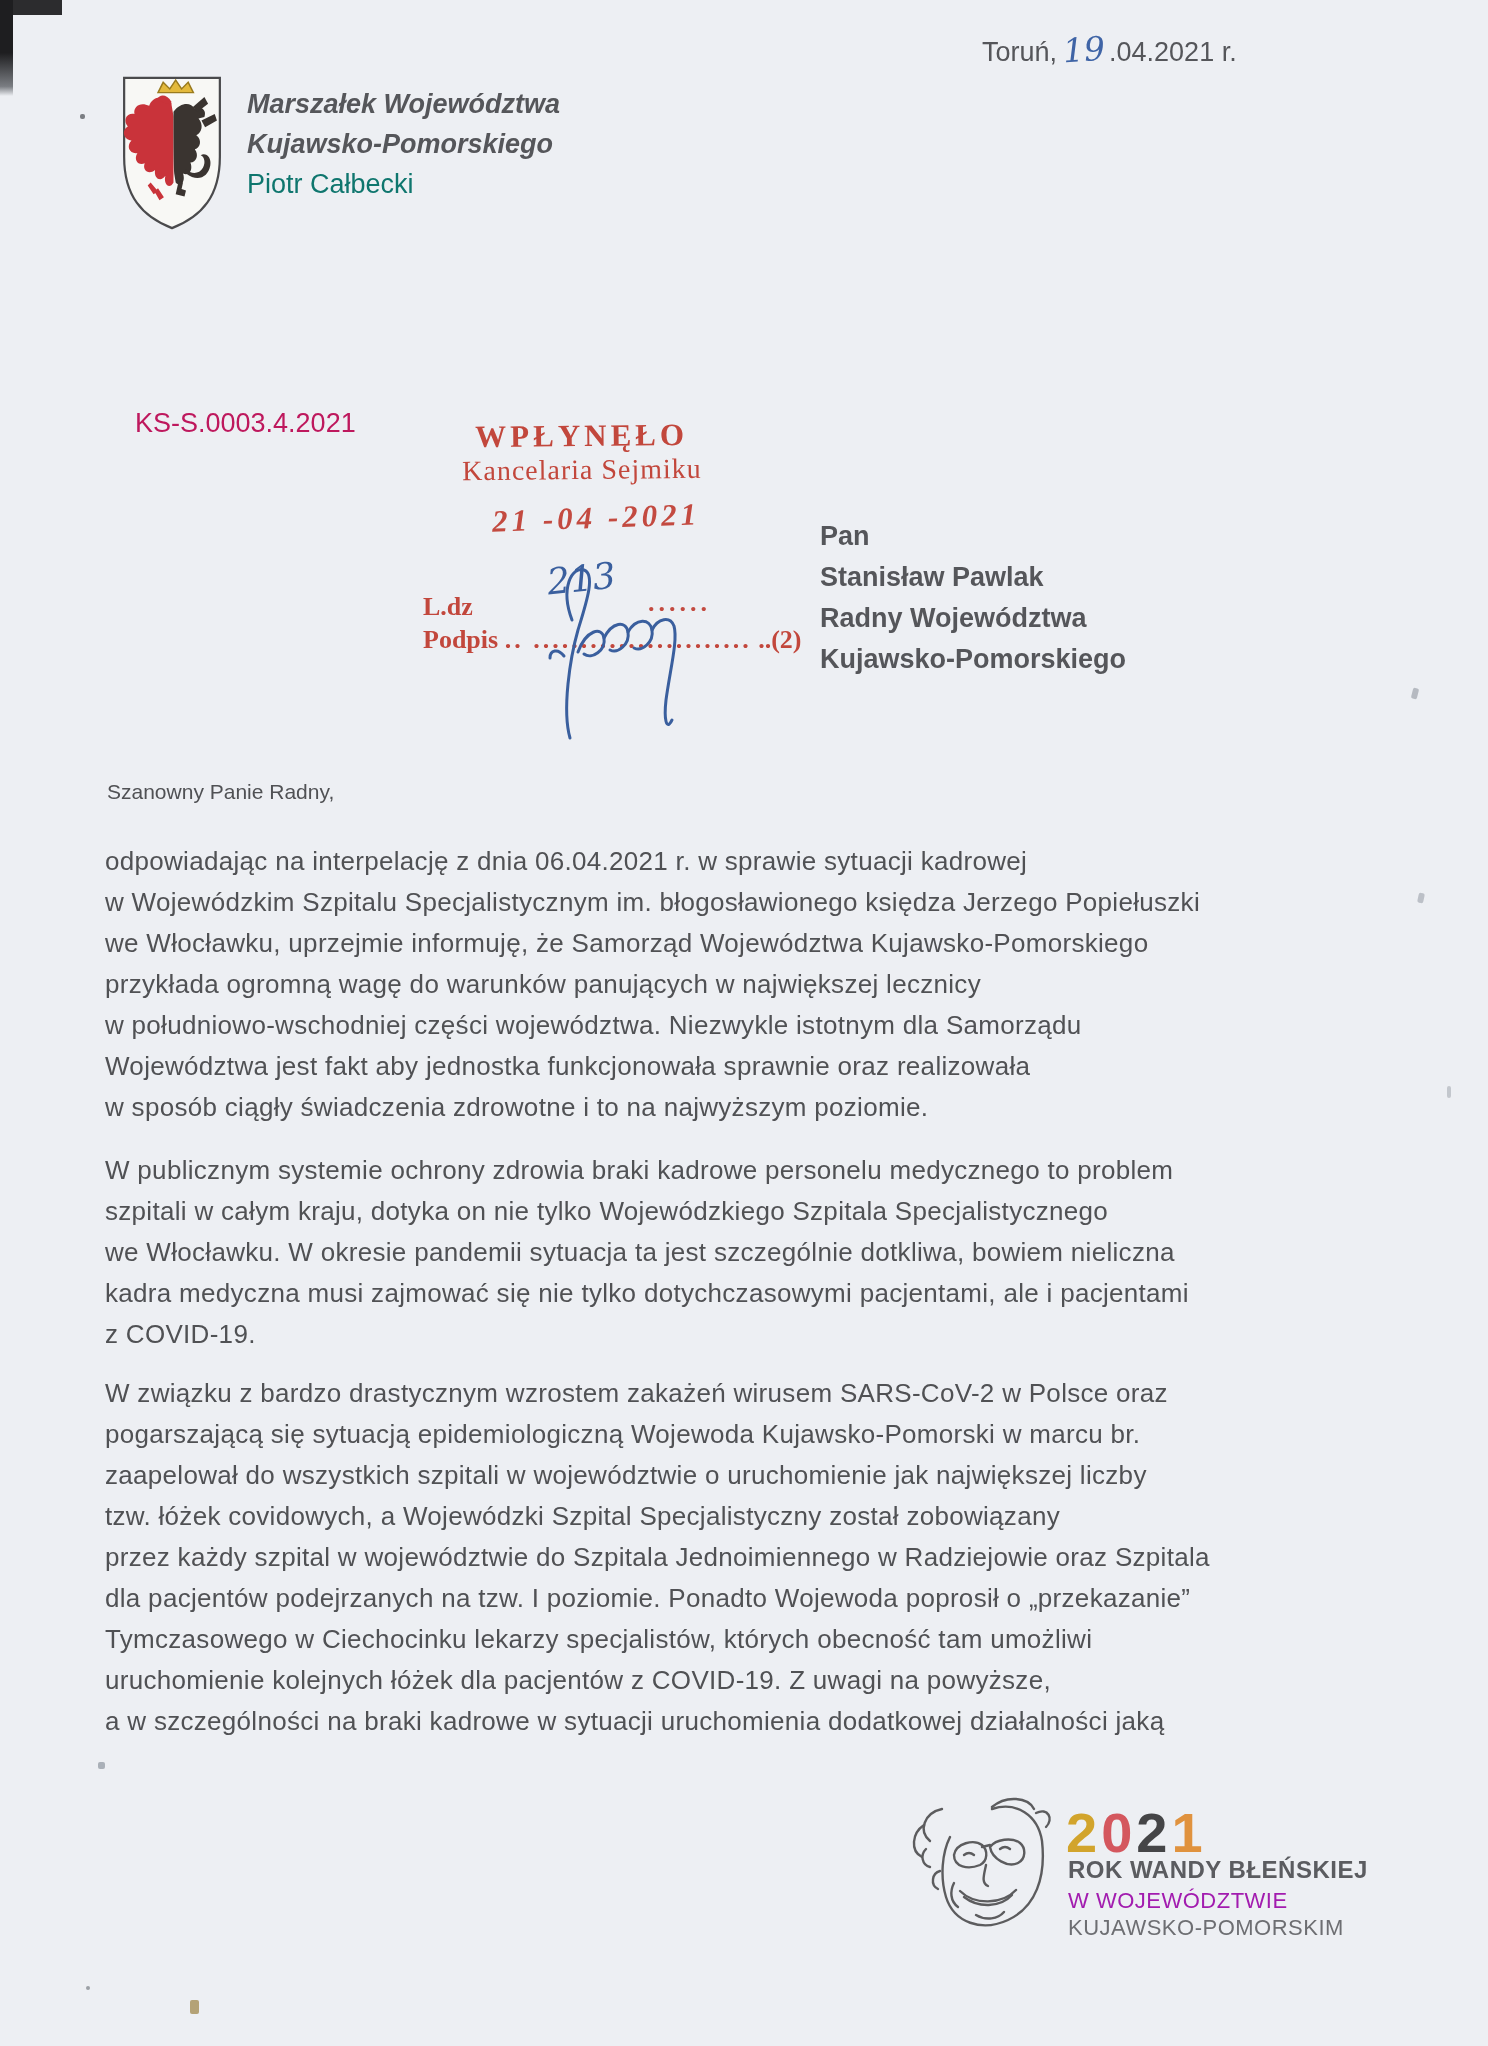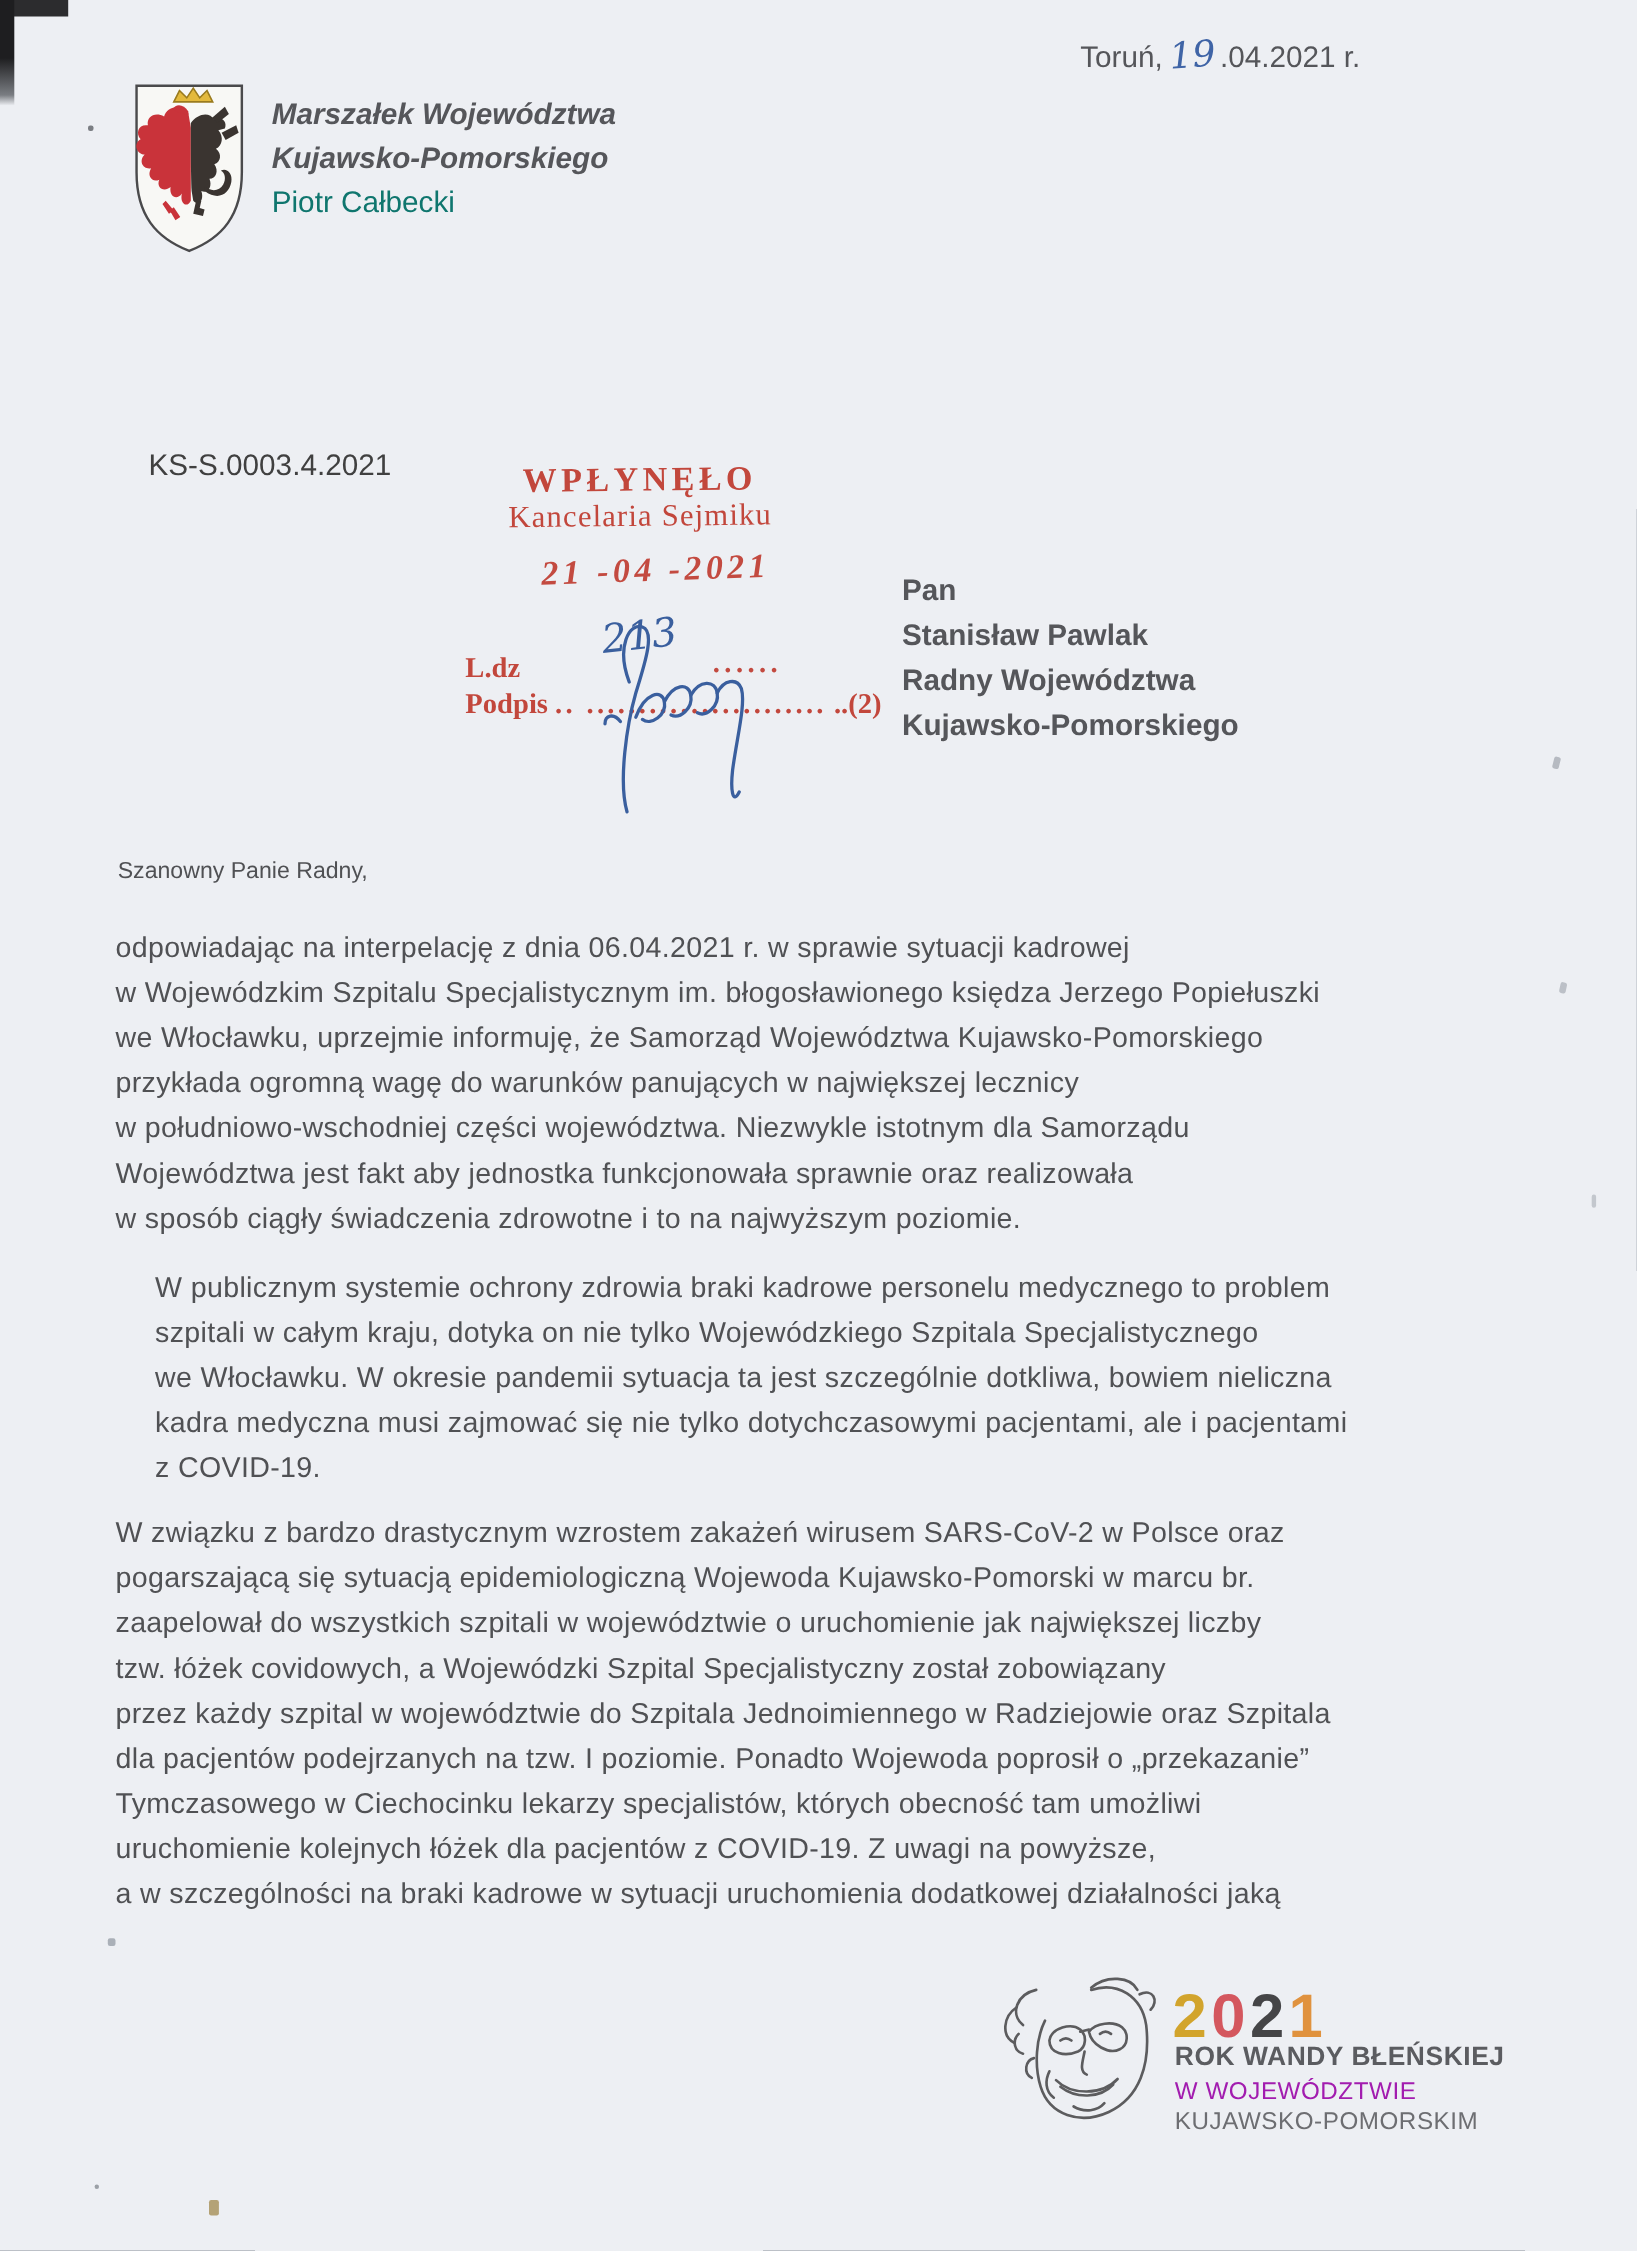--- a/index.html
+++ b/index.html
@@ -25,21 +25,21 @@
   .hand-blue { color:#3f64a6; font-size:33px; font-style:italic; display:inline-block;
                transform:rotate(-4deg); margin:0 4px 0 6px; font-family:"DejaVu Serif", serif; }
 
   
   .crest { left:116px; top:72px; width:112px; height:162px; }
   .header-text { left:247px; top:84px; line-height:40px; }
   .h-bold { font-size:27px; font-weight:bold; color:#55565a;font-style:italic; }
   .h-reg  { font-size:27px; color:#0f766e; }
 
   
-  .refno { left:135px; top:408px; font-size:27px; color:#404040; }
+  .refno { left:135px; top:408px; font-size:27px; color:#be185d; }
 
   
   .stamp-red { color:#bf392d; font-family:"Liberation Serif", serif; }
   .stamp-main { left:462px; top:418px; text-align:center; transform:rotate(-0.6deg); opacity:.92; }
   .stamp-l1 { font-size:31px; font-weight:bold; letter-spacing:4px; }
   .stamp-l2 { font-size:28px; letter-spacing:1px; }
   .stamp-date { left:492px; top:500px; font-size:31px; font-weight:bold; font-style:italic;
                 letter-spacing:4px; transform:rotate(-2deg); opacity:.9; }
   .stamp-ldz    { left:423px; top:592px; font-size:26px; font-weight:bold; opacity:.92; }
   .stamp-updots { left:648px; top:588px; font-size:26px; font-weight:bold; letter-spacing:4px; opacity:.9; }
@@ -49,21 +49,21 @@
                  transform:rotate(-6deg); font-family:"DejaVu Serif", serif; }
   .signature-svg { left:520px; top:560px; }
 
   
   .recipient { left:820px; top:516px; line-height:41px; font-size:27px; font-weight:bold; color:#55565a; }
 
   
   .salutation { left:107px; top:780px; font-size:21px; color:#505154; }
   .para { left:105px; line-height:41px; font-size:26px; letter-spacing:.3px; color:#505154; }
   .p1 { top:841px; }
-  .p2 { top:1150px;margin-left:36px; }
+  .p2 { top:1150px; }
   .p3 { top:1373px; }
 
   
   .face-svg { left:896px; top:1793px; }
   .footer-year { left:1066px; top:1800px; font-size:56px; font-weight:bold; letter-spacing:4px;
                  font-family:"Liberation Sans", sans-serif; }
   .footer-l1 { left:1068px; top:1856px; font-size:24px; font-weight:bold; color:#5b5c60; letter-spacing:.5px; }
   .footer-l2 { left:1068px; top:1888px; font-size:22px; color:#a21caf; letter-spacing:.5px; }
   .footer-l3 { left:1068px; top:1915px; font-size:22px; color:#6d6e72; letter-spacing:.5px; }
 </style>

